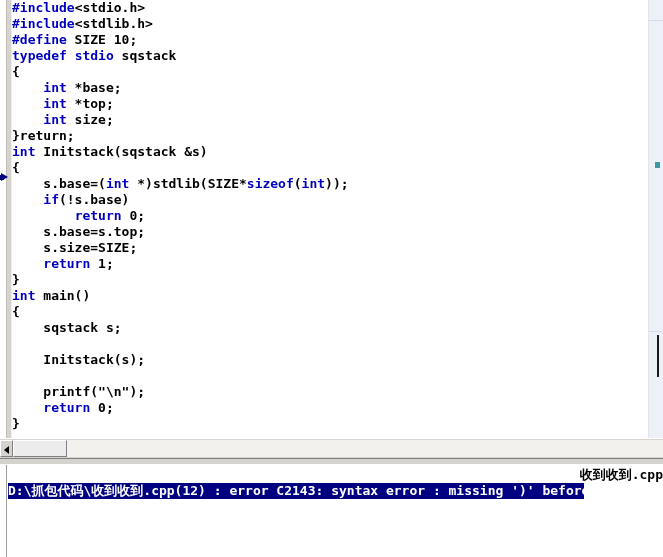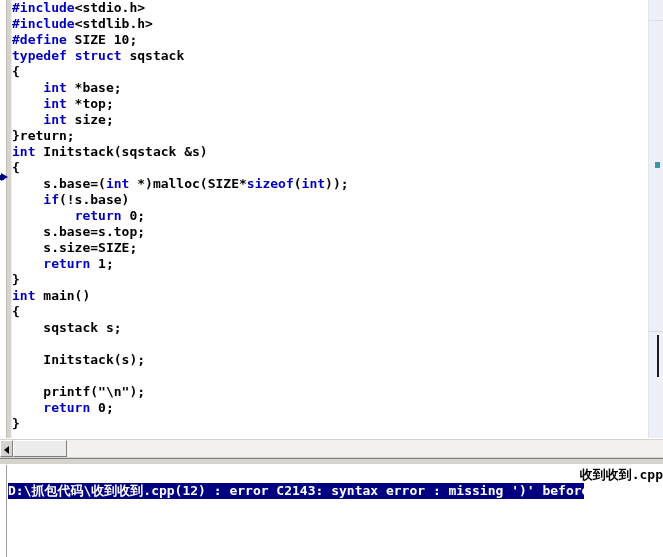--- a/index.html
+++ b/index.html
@@ -253,29 +253,29 @@
   <div id="editor-pane">
 
     <div id="editor-gutter"></div>
     <div id="gutter-marker-tail"></div>
     <div id="gutter-marker"></div>
 
     <div id="code-area">
         <div class="code-line"><span class="pp">#include</span><span class="pl">&lt;stdio.h&gt;</span></div>
         <div class="code-line"><span class="pp">#include</span><span class="pl">&lt;stdlib.h&gt;</span></div>
         <div class="code-line"><span class="pp">#define</span><span class="pl"> SIZE 10;</span></div>
-        <div class="code-line"><span class="kw">typedef</span><span class="pl"> </span><span class="kw">struct</span><span class="pl"> sqstack</span></div>
+        <div class="code-line"><span class="kw">typedef</span><span class="pl"> </span><span class="kw">stdio</span><span class="pl"> sqstack</span></div>
         <div class="code-line"><span class="pl">{</span></div>
         <div class="code-line"><span class="pl">    </span><span class="kw">int</span><span class="pl"> *base;</span></div>
         <div class="code-line"><span class="pl">    </span><span class="kw">int</span><span class="pl"> *top;</span></div>
         <div class="code-line"><span class="pl">    </span><span class="kw">int</span><span class="pl"> size;</span></div>
         <div class="code-line"><span class="pl">}return;</span></div>
         <div class="code-line"><span class="kw">int</span><span class="pl"> Initstack(sqstack &amp;s)</span></div>
         <div class="code-line"><span class="pl">{</span></div>
-        <div class="code-line"><span class="pl">    s.base=(</span><span class="kw">int</span><span class="pl"> *)malloc(SIZE*</span><span class="kw">sizeof</span><span class="pl">(</span><span class="kw">int</span><span class="pl">));</span></div>
+        <div class="code-line"><span class="pl">    s.base=(</span><span class="kw">int</span><span class="pl"> *)stdlib(SIZE*</span><span class="kw">sizeof</span><span class="pl">(</span><span class="kw">int</span><span class="pl">));</span></div>
         <div class="code-line"><span class="pl">    </span><span class="kw">if</span><span class="pl">(!s.base)</span></div>
         <div class="code-line"><span class="pl">        </span><span class="kw">return</span><span class="pl"> 0;</span></div>
         <div class="code-line"><span class="pl">    s.base=s.top;</span></div>
         <div class="code-line"><span class="pl">    s.size=SIZE;</span></div>
         <div class="code-line"><span class="pl">    </span><span class="kw">return</span><span class="pl"> 1;</span></div>
         <div class="code-line"><span class="pl">}</span></div>
         <div class="code-line"><span class="kw">int</span><span class="pl"> main()</span></div>
         <div class="code-line"><span class="pl">{</span></div>
         <div class="code-line"><span class="pl">    sqstack s;</span></div>
         <div class="code-line">&nbsp;</div>

